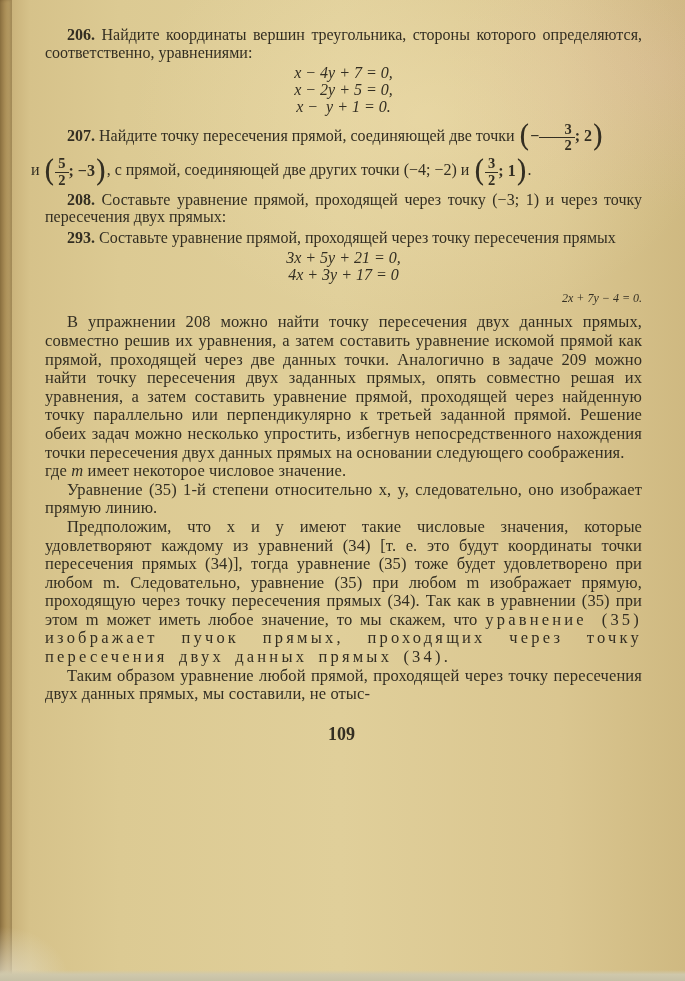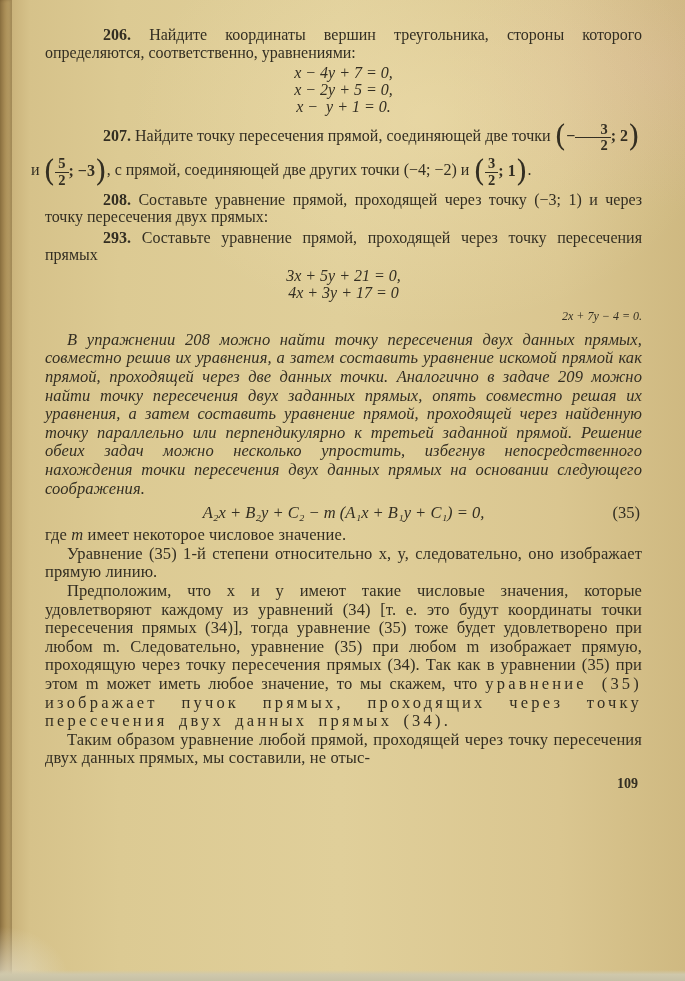--- a/index.html
+++ b/index.html
@@ -29,42 +29,42 @@
   .corner-wear{
     position:absolute;left:0;bottom:0;width:70px;height:55px;
     background:radial-gradient(ellipse at 0% 100%, rgba(228,224,205,0.8), rgba(228,224,205,0) 70%);
   }
   .content{
     position:absolute;left:45px;top:26px;width:597px;
   }
   
   .prob{font-size:16px;line-height:17.5px;text-align:justify;margin:0 0 3px 0;}
   .ind{text-indent:22px;}
-  .plabel{font-weight:bold;margin-left:36px;}
+  .plabel{font-weight:bold;}
   .eqwrap{text-align:center;margin:3px 0 6px 0;}
   .eqcol{display:inline-block;text-align:center;}
   .eq{font-style:italic;font-size:16px;line-height:17px;white-space:pre;}
   .eqsingle{text-align:right;font-style:italic;font-size:12px;line-height:17px;margin:3px 0 6px 0;}
   .hang{margin-left:-14px;margin-top:2px;}
   
   .ptfrac{white-space:nowrap;}
   .bp{font-size:30px;font-weight:400;line-height:0;vertical-align:-0.18em;font-family:"DejaVu Serif",serif;}
   .frac{display:inline-block;vertical-align:middle;text-align:center;line-height:1.05;font-size:14.5px;font-weight:bold;}
   .fnum{display:block;border-bottom:1.4px solid #332e22;padding:0 3px;}
   .fden{display:block;}
   .fr-rest{font-weight:bold;}
   .fr-pre{font-weight:bold;}
   
   .bodyp{font-size:16.5px;line-height:18.6px;text-align:justify;margin:0;letter-spacing:0.1px;}
-  .bodyp.first{margin-top:6px;font-style:italic;}
+  .bodyp.first{margin-top:6px;}
   .sp{letter-spacing:3.2px;word-spacing:4px;}
   .mvar{font-style:italic;}
   .eqrow{position:relative;text-align:center;font-style:italic;font-size:16.5px;line-height:19px;margin:5px 0 4px 0;}
   .eqnum{position:absolute;right:2px;top:0;font-style:normal;}
-  .folio{text-align:right;font-weight:bold;font-size:14px;margin-top:8px;padding-right:4px;}
+  .folio{text-align:center;font-weight:bold;font-size:18px;margin-top:20px;padding-right:4px;}
 </style>
 </head>
 <body>
 
 <div class="page">
   <div class="edge-left"></div>
   <div class="corner-wear"></div>
   <div class="edge-bottom"></div>
 
   <div class="content">
@@ -92,24 +92,20 @@
     <div class="eqwrap">
       <div class="eqcol">
         <div class="eq">3x + 5y + 21 = 0,</div>
         <div class="eq">4x + 3y + 17 = 0</div>
       </div>
     </div>
     <div class="eqsingle">2x + 7y − 4 = 0.</div>
 
     <p class="bodyp ind first">В упражнении 208 можно найти точку пересечения двух данных прямых, совместно решив их уравнения, а затем составить уравнение искомой прямой как прямой, проходящей через две данных точки. Аналогично в задаче 209 можно найти точку пересечения двух заданных прямых, опять совместно решая их уравнения, а затем составить уравнение прямой, проходящей через найденную точку параллельно или перпендикулярно к третьей заданной прямой. Решение обеих задач можно несколько упростить, избегнув непосредственного нахождения точки пересечения двух данных прямых на основании следующего соображения.</p>
 
-    <div class="eqrow">
-      <span>A₂x + B₂y + C₂ − m (A₁x + B₁y + C₁) = 0,</span>
-      <span class="eqnum">(35)</span>
-    </div>
 
     <p class="bodyp"><span>где </span><span class="mvar">m</span><span> имеет некоторое числовое значение.</span></p>
     <p class="bodyp ind">Уравнение (35) 1-й степени относительно x, y, следовательно, оно изображает прямую линию.</p>
     <p class="bodyp ind"><span>Предположим, что x и y имеют такие числовые значения, которые удовлетворяют каждому из уравнений (34) [т. е. это будут координаты точки пересечения прямых (34)], тогда уравнение (35) тоже будет удовлетворено при любом m. Следовательно, уравнение (35) при любом m изображает прямую, проходящую через точку пересечения прямых (34). Так как в уравнении (35) при этом m может иметь любое значение, то мы скажем, что </span><span class="sp">уравнение (35) изображает пучок прямых, проходящих через точку пересечения двух данных прямых (34).</span></p>
     <p class="bodyp ind">Таким образом уравнение любой прямой, проходящей через точку пересечения двух данных прямых, мы составили, не отыс-</p>
 
     <div class="folio">109</div>
   </div>
 </div>
 

